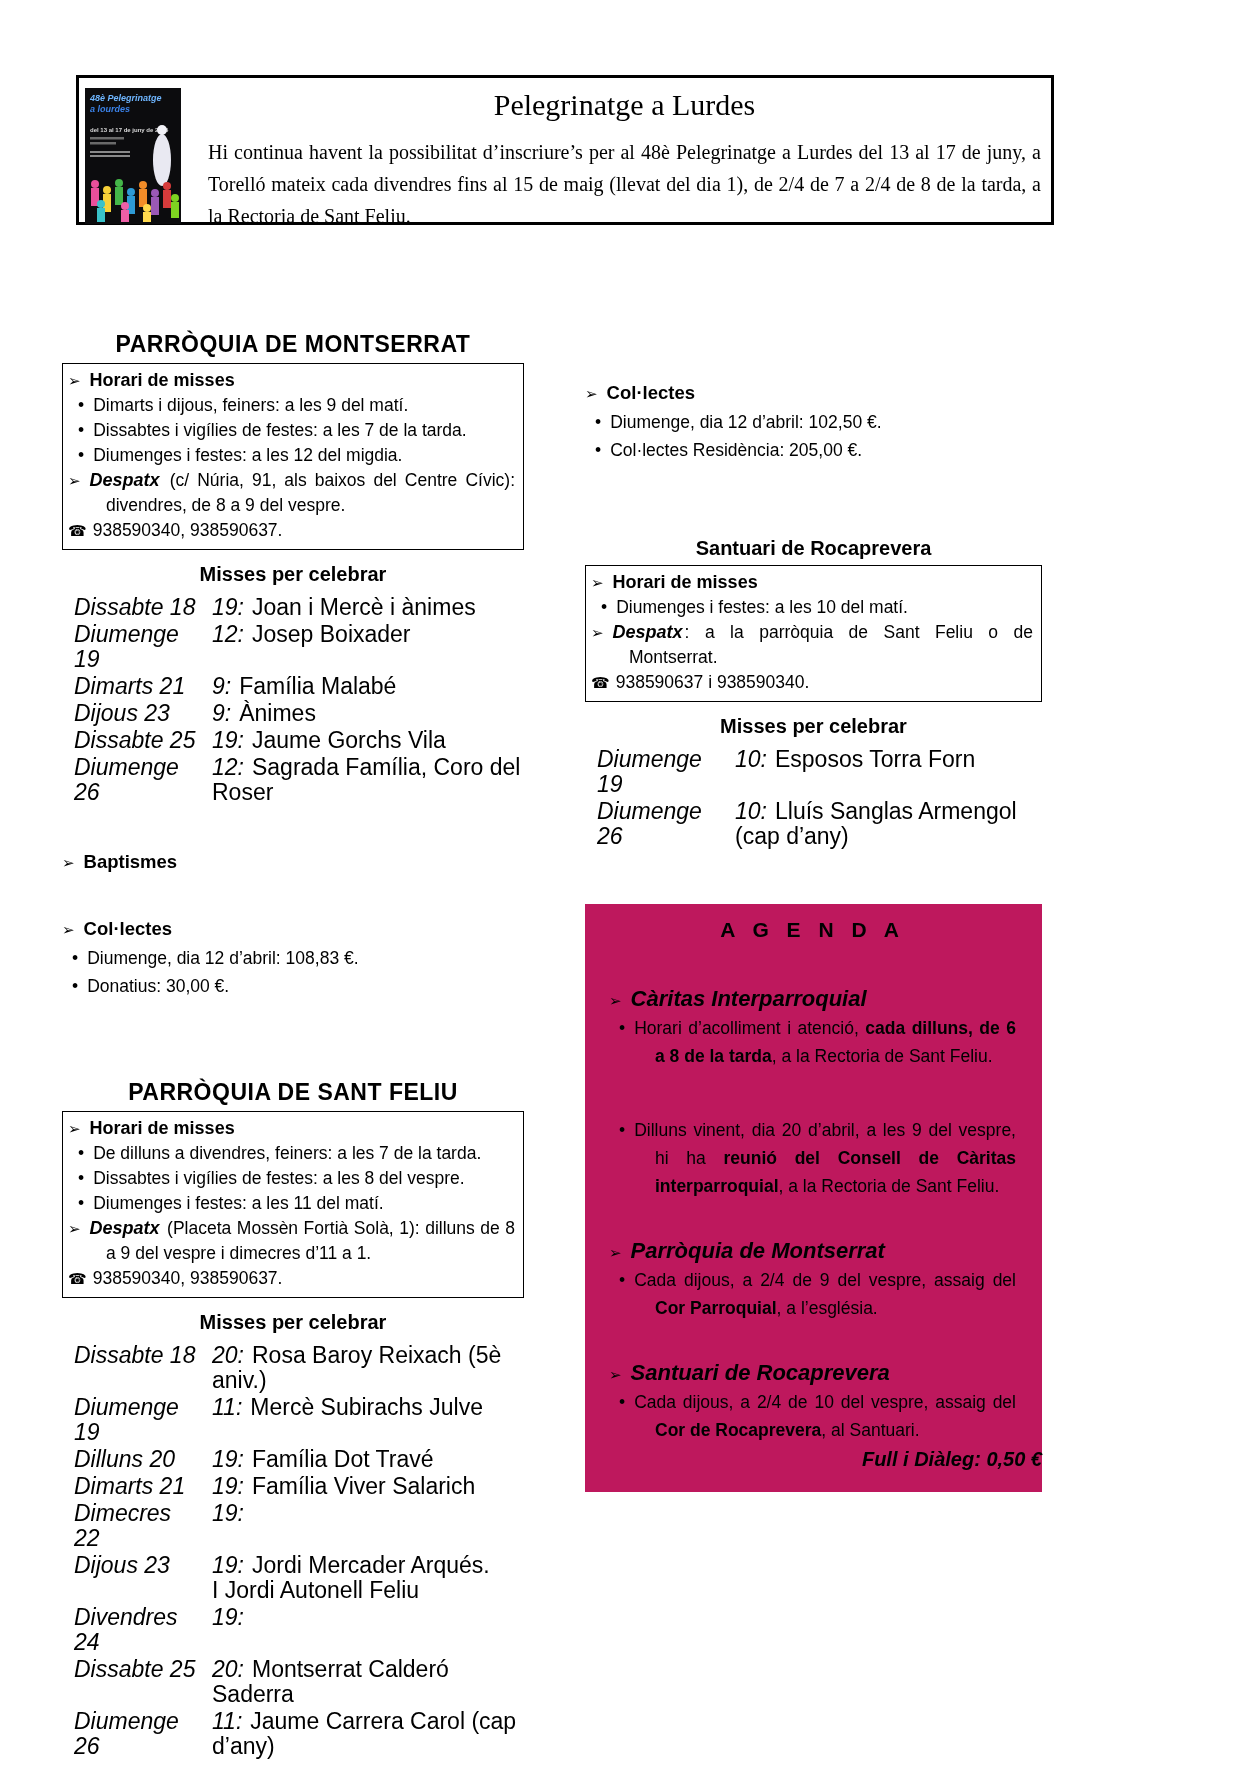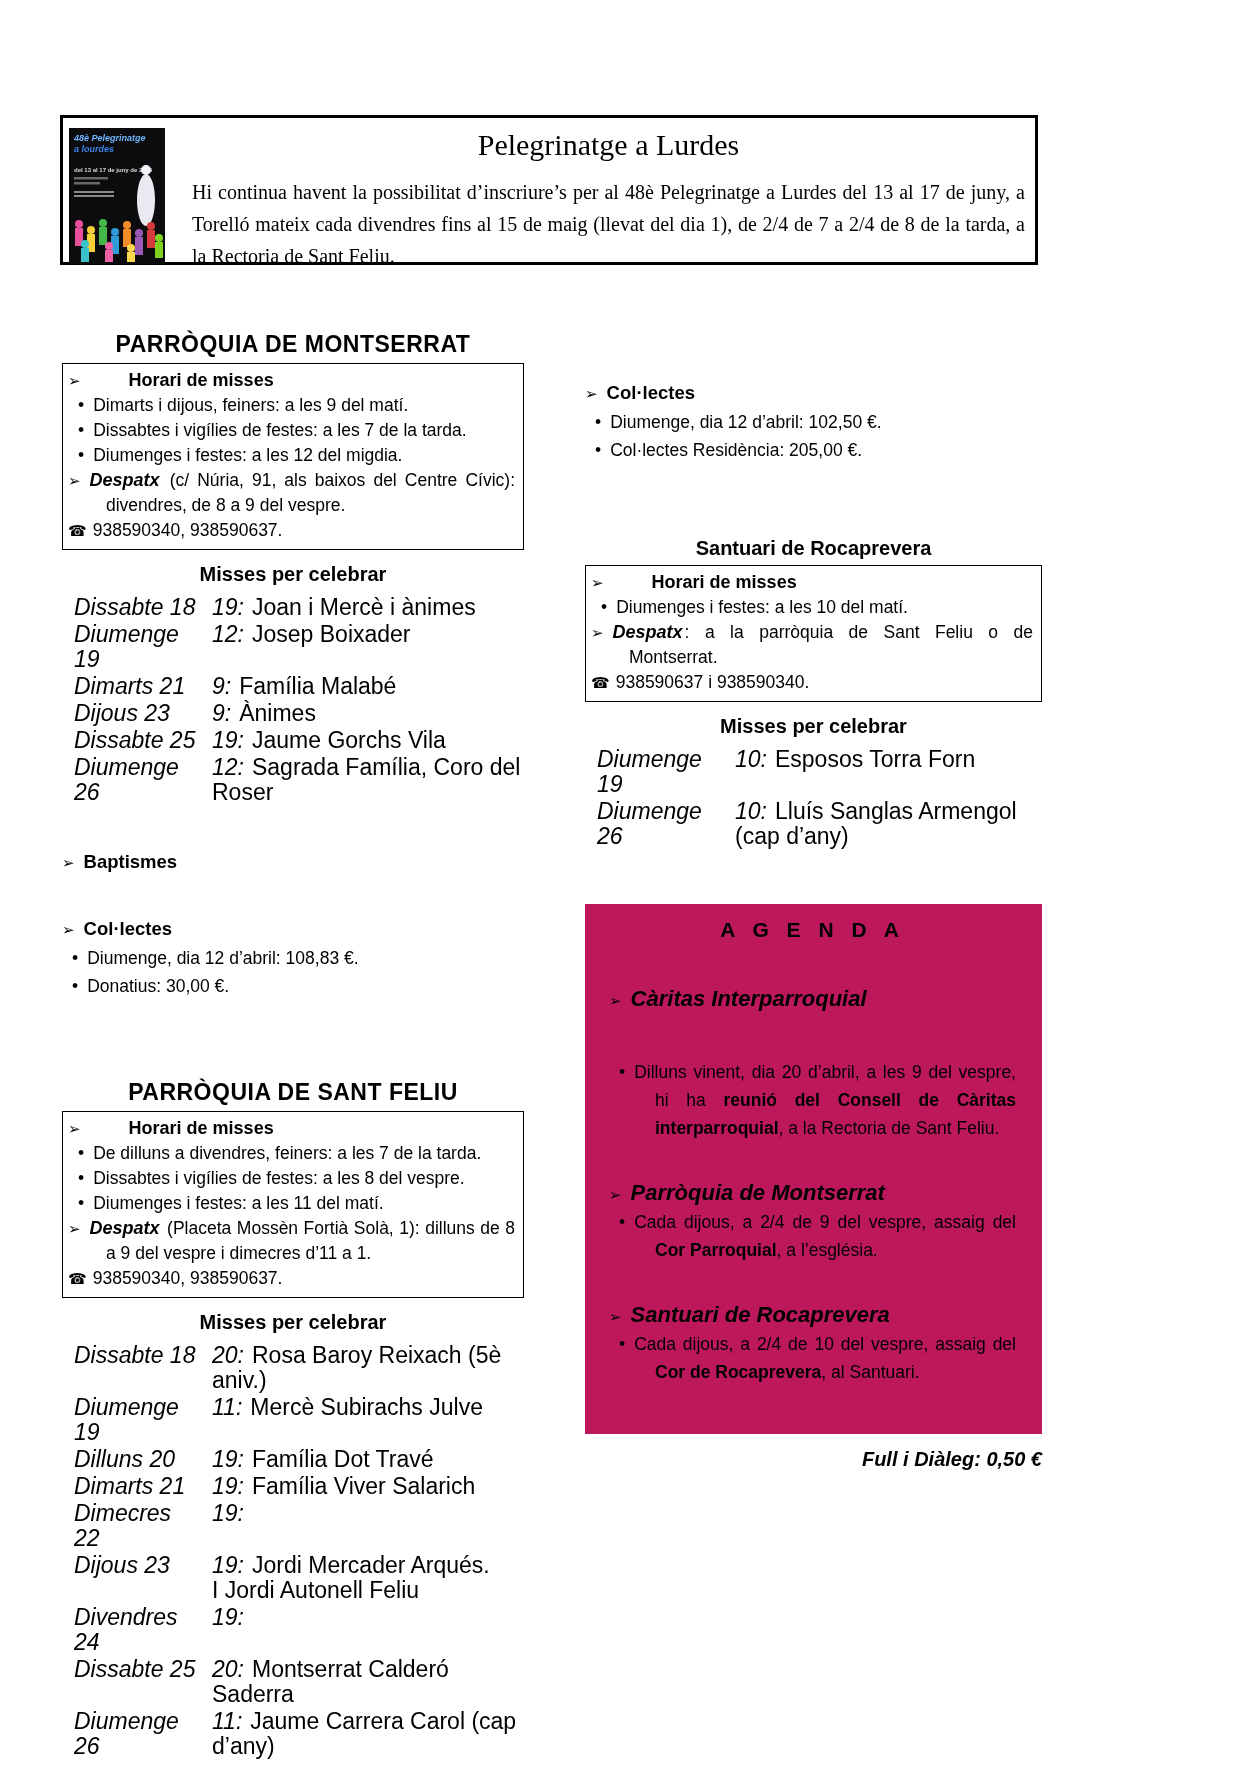--- a/index.html
+++ b/index.html
@@ -3,37 +3,37 @@
 <meta charset="utf-8">
 <style>
   html,body{margin:0;padding:0;}
   body{
     width:1241px;height:1766px;background:#ffffff;color:#000;
     font-family:"Liberation Sans","DejaVu Sans",sans-serif;
     position:relative;overflow:hidden;
   }
   
   .banner{
-    position:absolute;left:60px;top:75px;width:978px;height:150px;
+    position:absolute;left:76px;top:75px;width:978px;height:150px;
     border:3px solid #000;box-sizing:border-box;
-    display:flex;padding:10px 10px 8px 6px;margin-top:40px;
+    display:flex;padding:10px 10px 8px 6px;
   }
   .poster{flex:0 0 96px;}
   .banner-content{flex:1;padding-left:27px;font-family:"Liberation Serif","DejaVu Serif",serif;}
   .banner-title{text-align:center;font-size:30px;margin-top:0;}
   .banner-body{font-size:20px;line-height:32px;text-align:justify;margin-top:14px;}
   
   .col-left{position:absolute;left:62px;top:331px;width:462px;}
   .col-right{position:absolute;left:585px;top:380px;width:457px;}
   .parish-title{font-weight:bold;font-size:23px;text-align:center;letter-spacing:.5px;}
   .santfeliu-title{margin-top:80px;}
   .roca-title{font-weight:bold;font-size:20px;text-align:center;margin-top:74px;}
   .info-box{border:1px solid #000;margin-top:5px;padding:4px 8px 6px 5px;font-size:17.5px;line-height:25px;}
   .arrow{font-size:15px;margin-right:9px;}
-  .arrow-head b{font-size:18px;margin-left:39px;}
+  .arrow-head b{font-size:18px;}
   .bullet{padding-left:38px;text-indent:-28px;}
   .dot{margin-right:9px;}
   .despatx{padding-left:38px;text-indent:-38px;text-align:justify;}
   .despatx-label{font-style:italic;font-weight:bold;font-size:18px;margin-right:2px;}
   .phone-line{}
   .phone-icon{font-size:15px;margin-right:6px;}
   .masses-title{font-weight:bold;font-size:20px;text-align:center;margin-top:13px;margin-bottom:9px;}
   .mass-row{display:flex;font-size:23px;line-height:25px;margin-bottom:2px;margin-left:12px;gap:16px;}
   .mass-day{width:122px;flex-shrink:0;font-style:italic;}
   .mass-time{font-style:italic;margin-right:8px;}
@@ -231,20 +231,21 @@
   <div class="mass-row">
       <span class="mass-day">Diumenge 26</span>
       <span><span class="mass-time">10:</span><span>Lluís Sanglas Armengol (cap d’any)</span></span>
     </div>
 
   <div class="agenda">
     <div class="agenda-title">A G E N D A</div>
 
     <div class="agenda-group agenda-group-first">
       <div class="sec-head"><span class="arrow">➢</span><b>Càritas Interparroquial</b></div>
+      <div class="abullet"><span class="dot">•</span><span>Horari d’acolliment i atenció, </span><b>cada dilluns, de 6 a 8 de la tarda</b><span>, a la Rectoria de Sant Feliu.</span></div>
       <div class="abullet abullet-sep"><span class="dot">•</span><span>Dilluns vinent, dia 20 d’abril, a les 9 del vespre, hi ha </span><b>reunió del Consell de Càritas interparroquial</b><span>, a la Rectoria de Sant Feliu.</span></div>
     </div>
 
     <div class="agenda-group">
       <div class="sec-head"><span class="arrow">➢</span><b>Parròquia de Montserrat</b></div>
       <div class="abullet"><span class="dot">•</span><span>Cada dijous, a 2/4 de 9 del vespre, assaig del </span><b>Cor Parroquial</b><span>, a l’església.</span></div>
     </div>
 
     <div class="agenda-group">
       <div class="sec-head"><span class="arrow">➢</span><b>Santuari de Rocaprevera</b></div>

